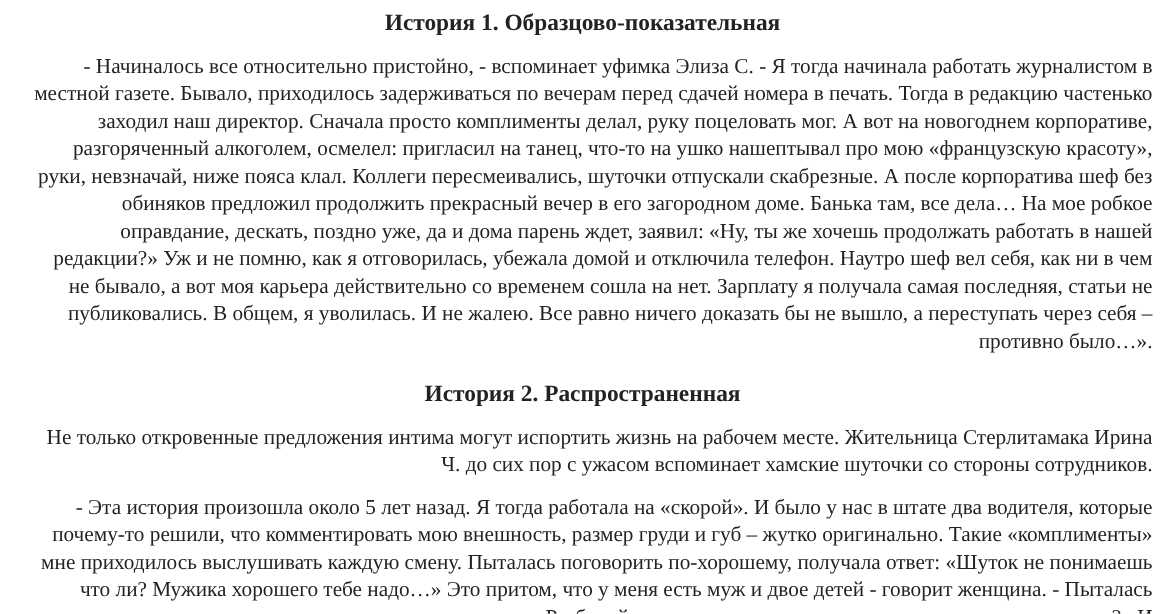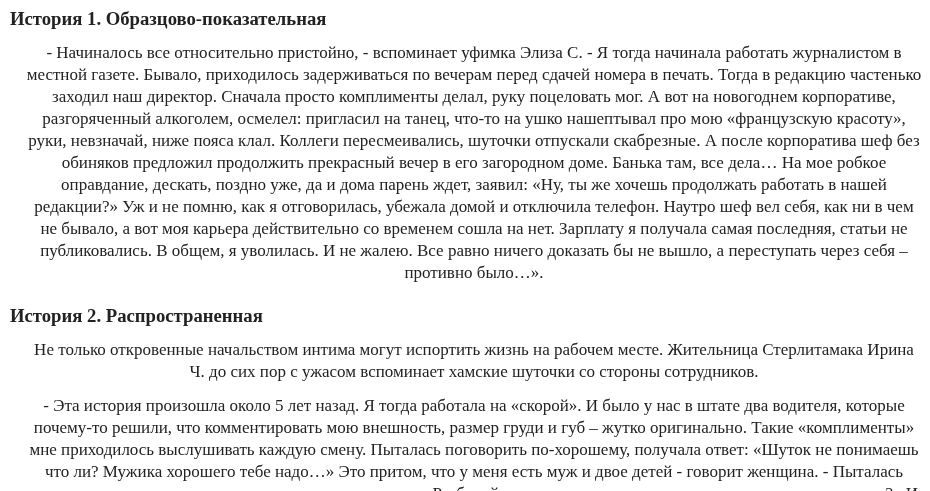--- a/index.html
+++ b/index.html
@@ -23,39 +23,40 @@
     width: 100%;
   }
   h3.story-heading {
     font-family: "Liberation Serif", "DejaVu Serif", serif;
     font-size: 18.7px;
     line-height: 23px;
     font-weight: bold;
     color: #222222;
     margin: 0;
     padding: 0;
+    text-align: center;
   }
   h3.story-heading.second {
     margin-top: 20px;
   }
   p.story-paragraph {
     margin: 12px 0 0 16px;
     padding: 0;
-    text-align: center;
+    text-align: right;
     word-spacing: normal;
   }
 </style>
 </head>
 <body>
 
 <article>
 
   <h3 class="story-heading">История 1. Образцово-показательная</h3>
 
   <p class="story-paragraph">- Начиналось все относительно пристойно, - вспоминает уфимка Элиза С. - Я тогда начинала работать журналистом в местной газете. Бывало, приходилось задерживаться по вечерам перед сдачей номера в печать. Тогда в редакцию частенько заходил наш директор. Сначала просто комплименты делал, руку поцеловать мог. А вот на новогоднем корпоративе, разгоряченный алкоголем, осмелел: пригласил на танец, что-то на ушко нашептывал про мою «французскую красоту», руки, невзначай, ниже пояса клал. Коллеги пересмеивались, шуточки отпускали скабрезные. А после корпоратива шеф без обиняков предложил продолжить прекрасный вечер в его загородном доме. Банька там, все дела… На мое робкое оправдание, дескать, поздно уже, да и дома парень ждет, заявил: «Ну, ты же хочешь продолжать работать в нашей редакции?» Уж и не помню, как я отговорилась, убежала домой и отключила телефон. Наутро шеф вел себя, как ни в чем не бывало, а вот моя карьера действительно со временем сошла на нет. Зарплату я получала самая последняя, статьи не публиковались. В общем, я уволилась. И не жалею. Все равно ничего доказать бы не вышло, а переступать через себя – противно было…».</p>
 
   <h3 class="story-heading second">История 2. Распространенная</h3>
 
-  <p class="story-paragraph">Не только откровенные начальством интима могут испортить жизнь на рабочем месте. Жительница Стерлитамака Ирина Ч. до сих пор с ужасом вспоминает хамские шуточки со стороны сотрудников.</p>
+  <p class="story-paragraph">Не только откровенные предложения интима могут испортить жизнь на рабочем месте. Жительница Стерлитамака Ирина Ч. до сих пор с ужасом вспоминает хамские шуточки со стороны сотрудников.</p>
 
   <p class="story-paragraph">- Эта история произошла около 5 лет назад. Я тогда работала на «скорой». И было у нас в штате два водителя, которые почему-то решили, что комментировать мою внешность, размер груди и губ – жутко оригинально. Такие «комплименты» мне приходилось выслушивать каждую смену. Пыталась поговорить по-хорошему, получала ответ: «Шуток не понимаешь что ли? Мужика хорошего тебе надо…» Это притом, что у меня есть муж и двое детей - говорит женщина. - Пыталась поговорить с начальством, но отклика тоже не нашла: «Разбирайтесь сами, зачем драму на ровном месте разыгрывать?» И только внушительное предупреждение моего мужа спасло ситуацию. А была бы я одна – чем бы все закончилось? Точно бы уволилась…</p>
 
 </article>
 
 </body></html>

